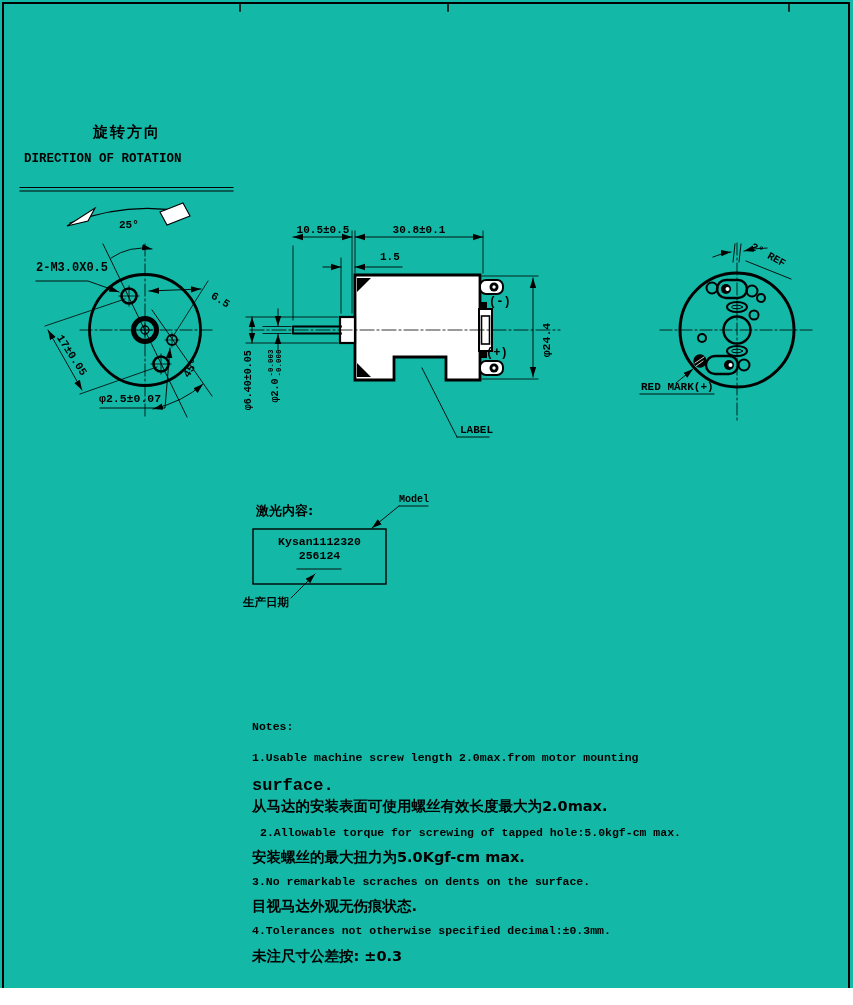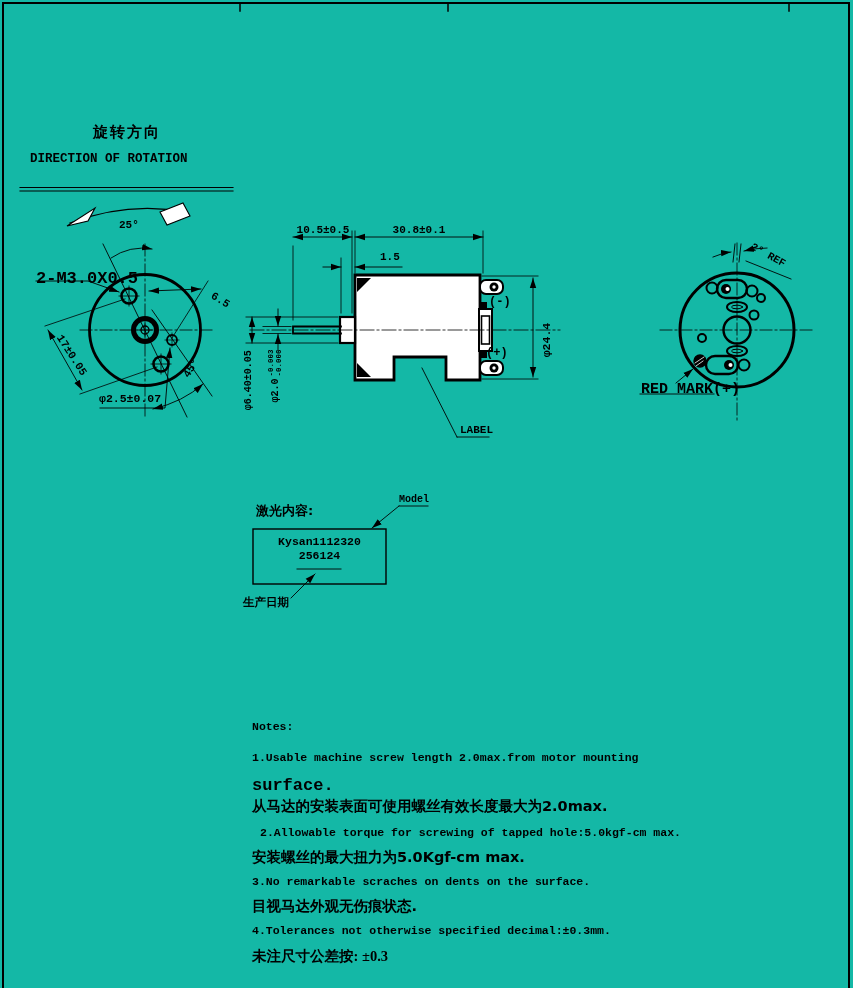--- a/index.html
+++ b/index.html
@@ -138,24 +138,24 @@
   <g>
     <rect x="253" y="529" width="133" height="55" stroke-width="1.4"></rect>
     <path d="M399,506 H428" stroke-width="0.9"></path>
     <path d="M399,506 L372,528" stroke-width="0.9" marker-end="url(#arw)"></path>
     <path d="M297,569 H341" stroke-width="0.9"></path>
     <path d="M291,598 L315,574" stroke-width="0.9" marker-end="url(#arw)"></path>
   </g>
 </svg>
 
 <div class="lbl cjk" style="left:93px;top:125px;font-size:15px;letter-spacing:2px;">旋转方向</div>
-<div class="lbl" style="left:30px;top:153px;font-size:12.5px;">DIRECTION OF ROTATION</div>
+<div class="lbl" style="left:24px;top:153px;font-size:12.5px;">DIRECTION OF ROTATION</div>
 
 <div class="lbl" style="left:119px;top:220px;font-size:11px;">25°</div>
-<div class="lbl" style="left:36px;top:270px;font-size:17px;">2-M3.0X0.5</div>
+<div class="lbl" style="left:36px;top:262px;font-size:12px;">2-M3.0X0.5</div>
 <div class="lbl rot" style="left:210px;top:295px;font-size:11px;transform:rotate(32deg);">6.5</div>
 <div class="lbl rot ctr" style="left:41px;top:350px;width:60px;font-size:11px;transform:rotate(57deg);">17±0.05</div>
 <div class="lbl rot" style="left:182px;top:363px;font-size:11px;transform:rotate(-58deg);">45°</div>
 <div class="lbl" style="left:99px;top:393px;font-size:11.5px;">φ2.5±0.07</div>
 
 <div class="lbl ctr" style="left:294px;top:225px;width:58px;font-size:11px;">10.5±0.5</div>
 <div class="lbl ctr" style="left:355px;top:225px;width:128px;font-size:11px;">30.8±0.1</div>
 <div class="lbl" style="left:380px;top:252px;font-size:11px;">1.5</div>
 <div class="lbl rot ctr" style="left:199px;top:375px;width:100px;font-size:10px;transform:rotate(-90deg);">φ6.40±0.05</div>
 <div class="lbl rot" style="left:244px;top:368px;width:62px;font-size:10px;transform:rotate(-90deg);text-align:center;">
@@ -163,32 +163,32 @@
         <span>-0.003</span>
         <span>-0.006</span>
       </span>
 </div>
 <div class="lbl rot ctr" style="left:517px;top:334px;width:60px;font-size:11.5px;transform:rotate(-90deg);">φ24.4</div>
 <div class="lbl" style="left:489px;top:296px;font-size:12px;">(-)</div>
 <div class="lbl" style="left:486px;top:347px;font-size:12px;">(+)</div>
 <div class="lbl" style="left:460px;top:425px;font-size:11px;">LABEL</div>
 
 <div class="lbl rot ctr" style="left:744px;top:250px;width:48px;font-size:10.5px;transform:rotate(29deg);">2° REF</div>
-<div class="lbl" style="left:641px;top:382px;font-size:15px;text-align:center;">RED MARK(+)</div>
+<div class="lbl" style="left:641px;top:382px;font-size:11px;text-align:center;">RED MARK(+)</div>
 
 <div class="lbl cjk" style="left:256px;top:504px;font-size:13px;">激光内容:</div>
 <div class="lbl ctr" style="left:253px;top:536px;width:133px;font-size:11.5px;">Kysan1112320</div>
 <div class="lbl ctr" style="left:253px;top:550px;width:133px;font-size:11.5px;">256124</div>
 <div class="lbl" style="left:399px;top:495px;font-size:10px;">Model</div>
 <div class="lbl cjk" style="left:243px;top:596px;font-size:11.5px;">生产日期</div>
 
 <div class="lbl" style="left:252px;top:721px;font-size:11.5px;">Notes:</div>
 <div class="lbl" style="left:252px;top:752px;font-size:11.5px;">1.Usable machine screw length 2.0max.from motor mounting</div>
 <div class="lbl" style="left:252px;top:777px;font-size:17px;">surface.</div>
 <div class="lbl cjk" style="left:252px;top:799px;font-size:14.5px;">从马达的安装表面可使用螺丝有效长度最大为2.0max.</div>
 <div class="lbl" style="left:260px;top:827px;font-size:11.5px;">2.Allowable torque for screwing of tapped hole:5.0kgf-cm max.</div>
 <div class="lbl cjk" style="left:252px;top:850px;font-size:14.5px;">安装螺丝的最大扭力为5.0Kgf-cm max.</div>
 <div class="lbl" style="left:252px;top:876px;font-size:11.5px;">3.No remarkable scraches on dents on the surface.</div>
 <div class="lbl cjk" style="left:252px;top:899px;font-size:14.5px;">目视马达外观无伤痕状态.</div>
 <div class="lbl" style="left:252px;top:925px;font-size:11.5px;text-align:center;">4.Tolerances not otherwise specified decimal:±0.3mm.</div>
-<div class="lbl cjk" style="left:252px;top:949px;font-size:14.5px;font-family:Liberation Serif, serif;">未注尺寸公差按: ±0.3</div>
+<div class="lbl cjk" style="left:252px;top:949px;font-size:14.5px;">未注尺寸公差按: ±0.3</div>
 
 </div>
 
 </body></html>

